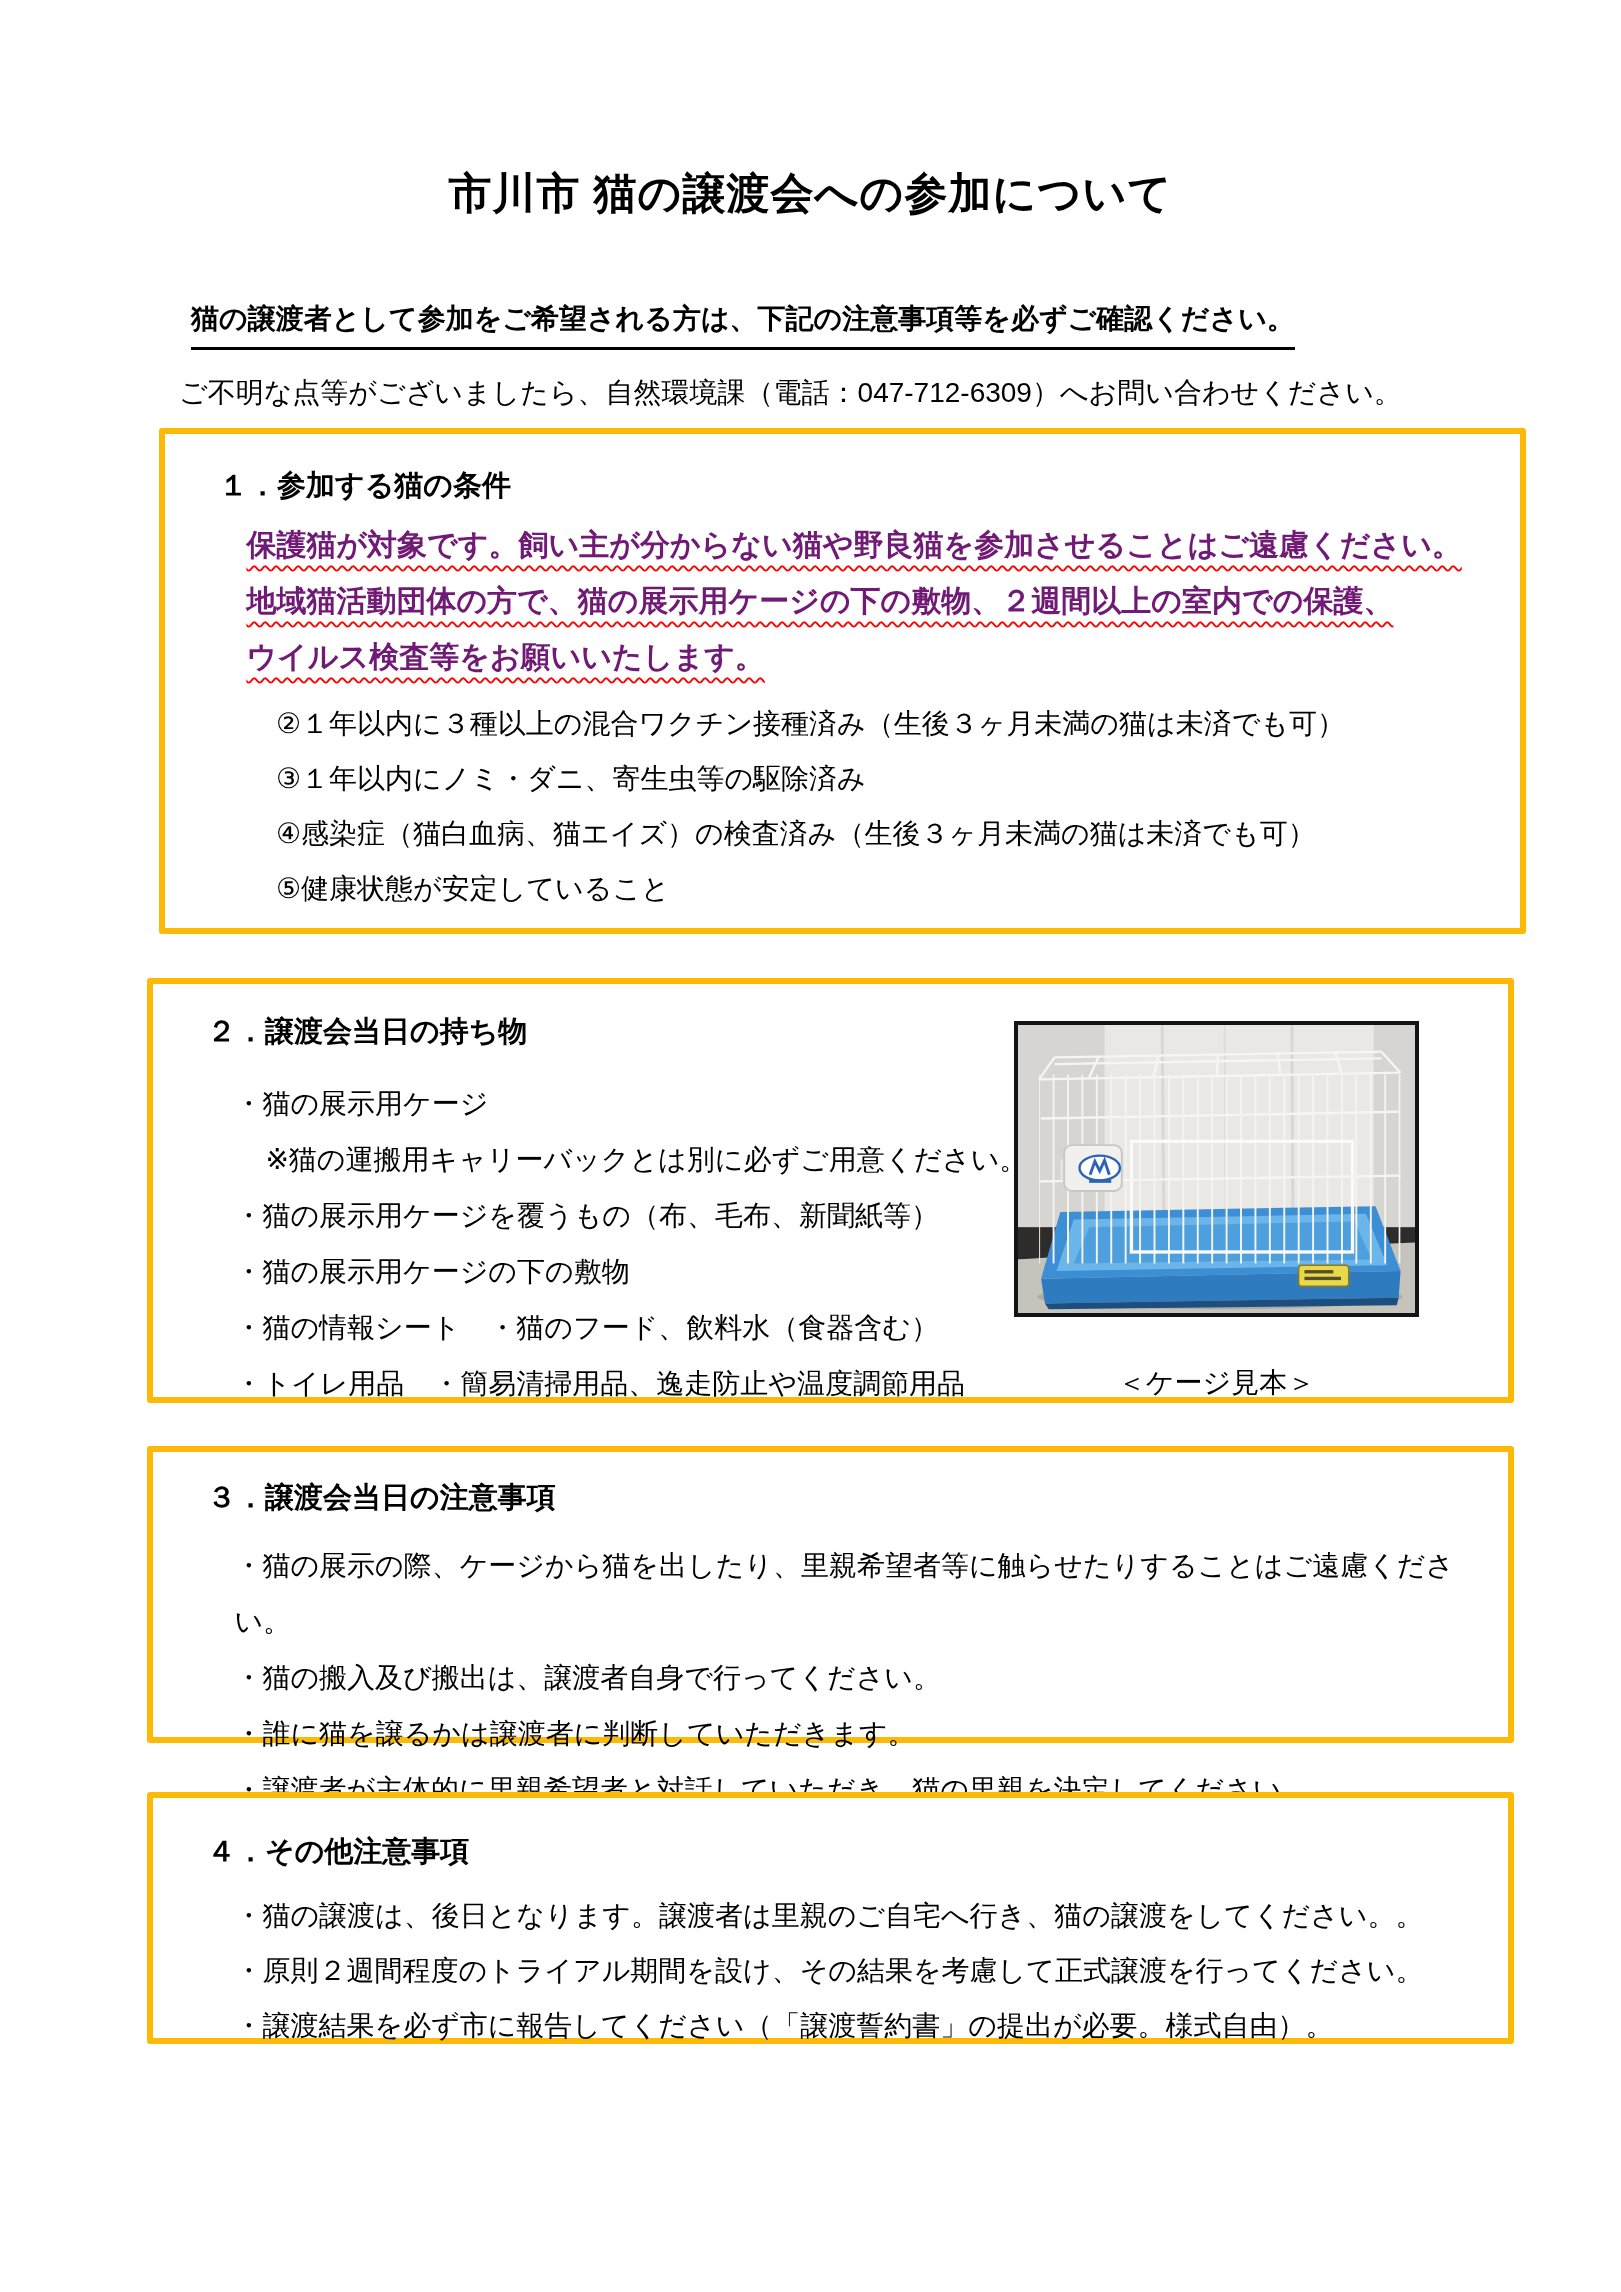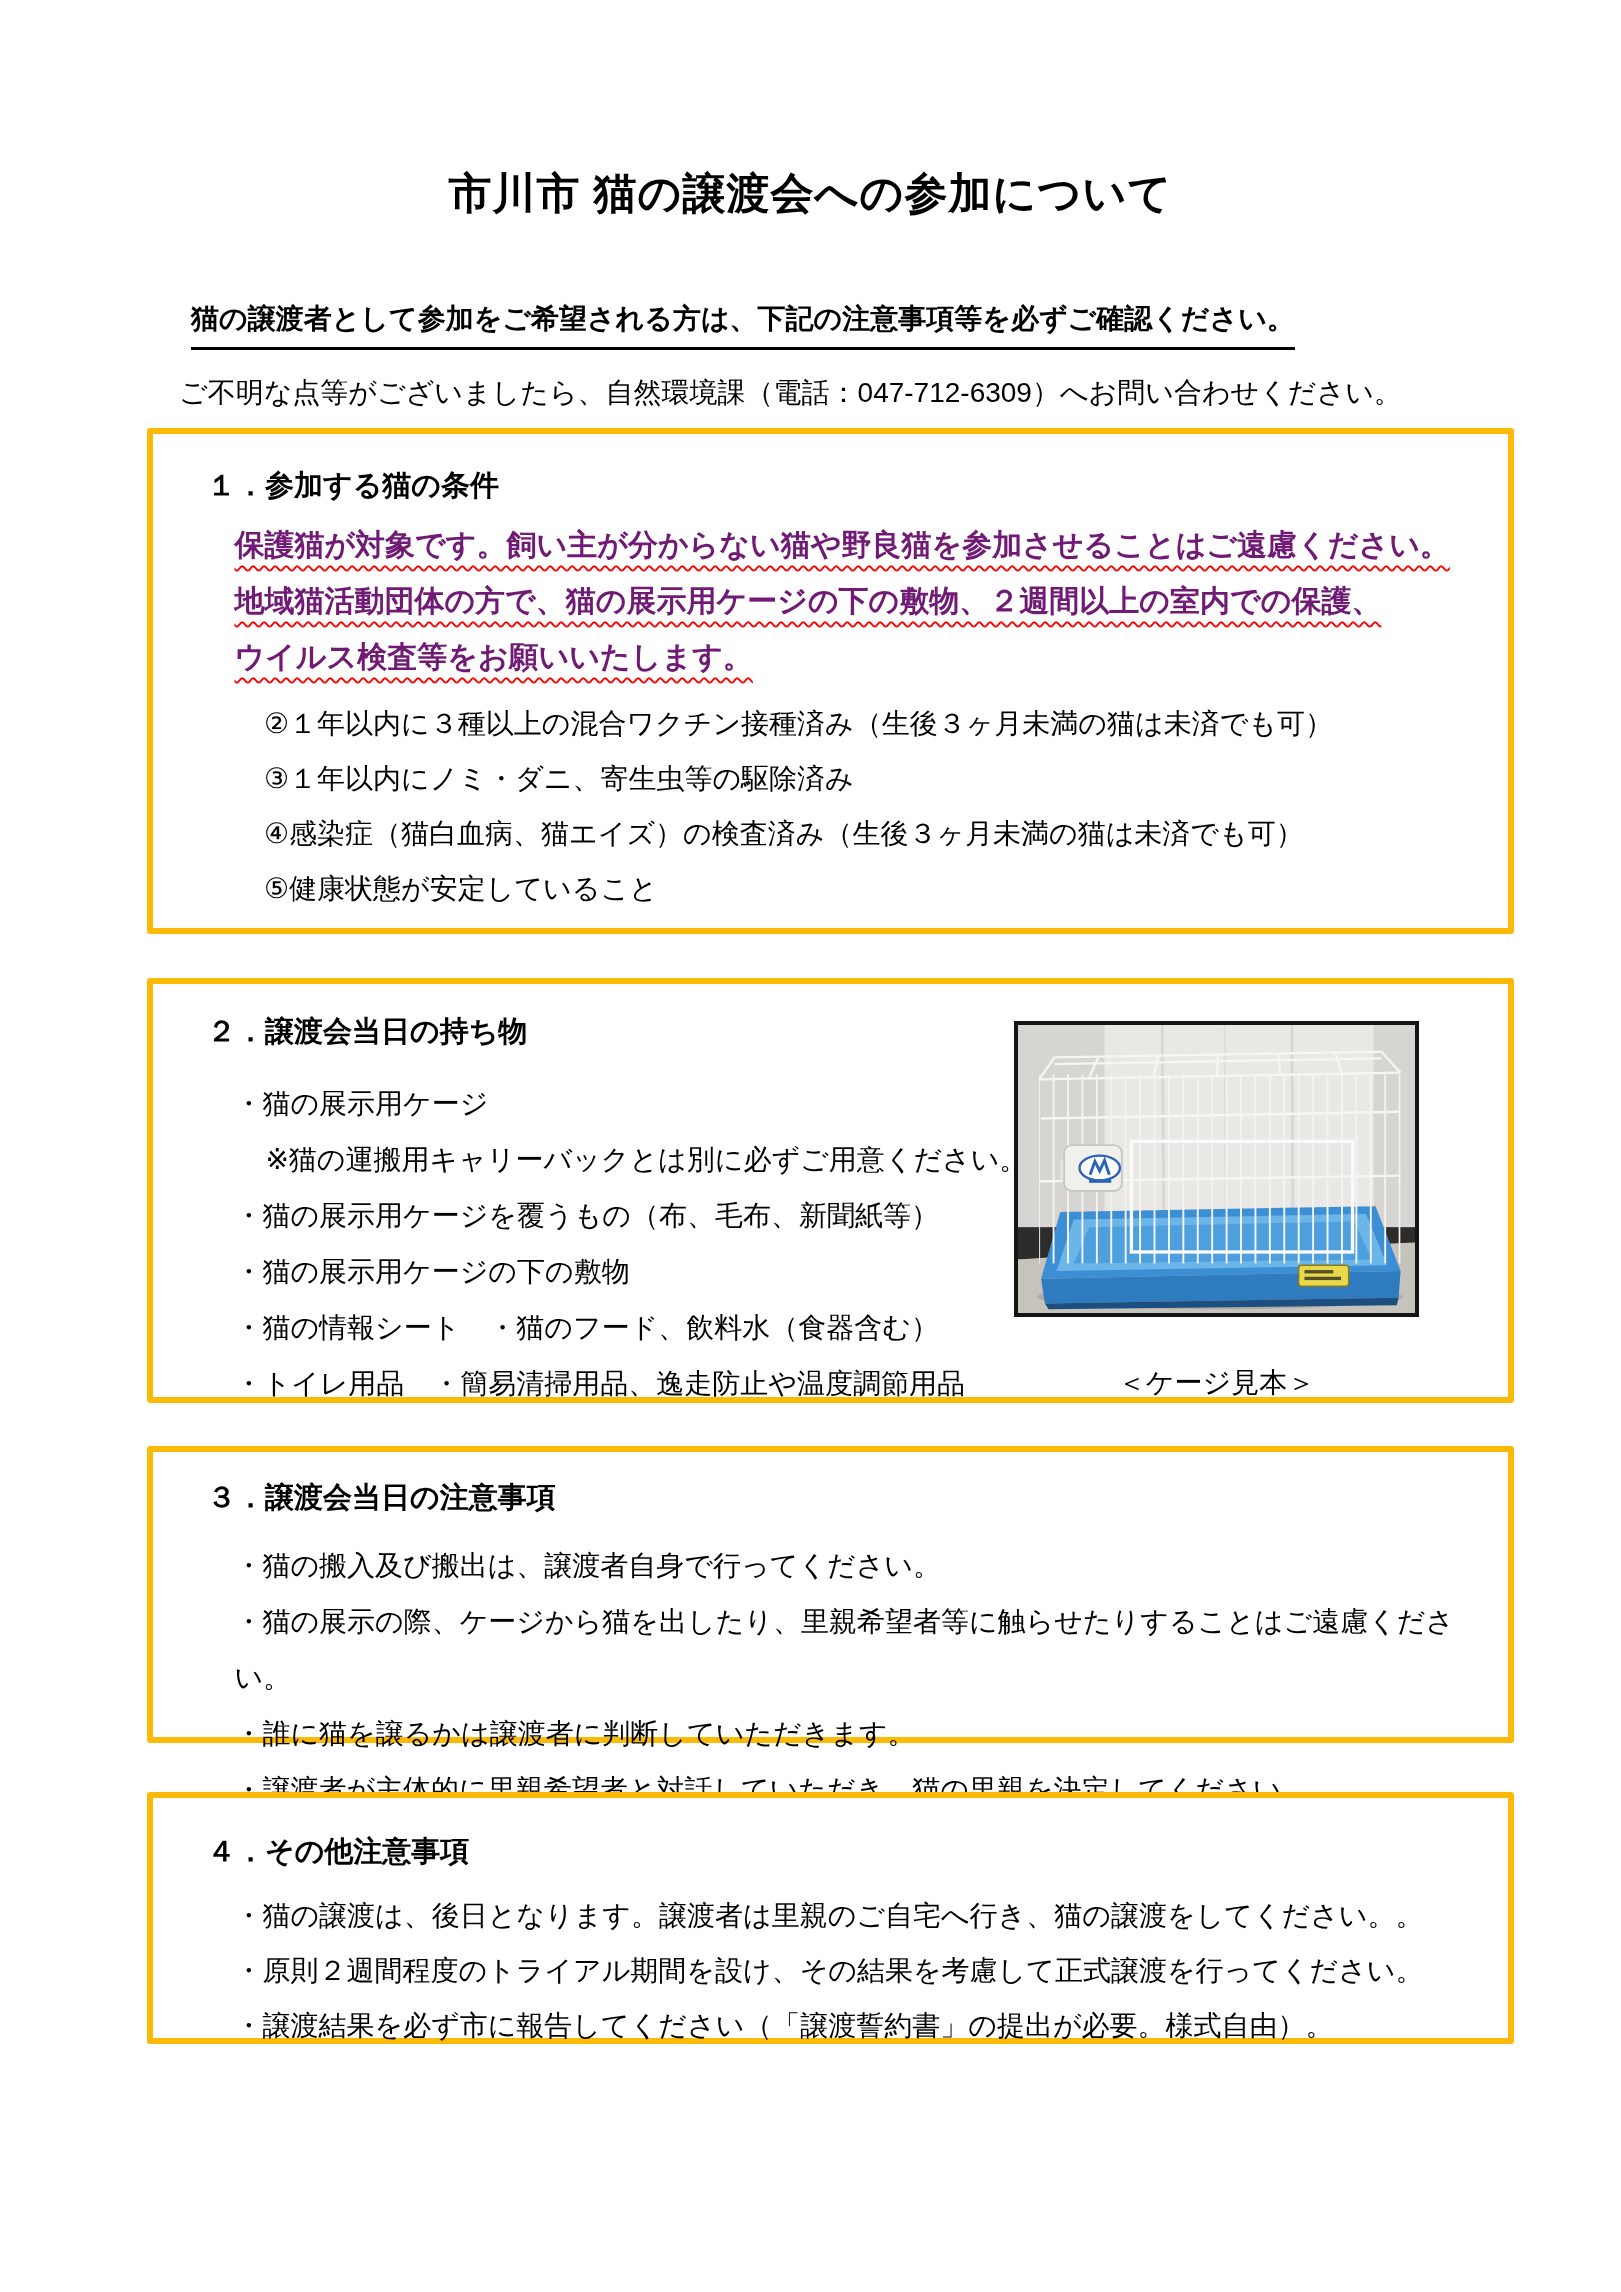--- a/index.html
+++ b/index.html
@@ -50,21 +50,21 @@
     border-radius:2.9px;
     background:#ffffff;
     padding:0 24.5px 0 54px;
   }
   .box h2{
     margin:0;
     font-size:29px;
     font-weight:bold;
     line-height:37px;
   }
-  .box1{top:428px;height:506px;padding-top:33px;}
+  .box1{top:428px;height:506px;padding-top:33px;margin-left:12px;}
   .box2{top:978px;height:425px;padding-top:29px;}
   .box3{top:1446px;height:297px;padding-top:27px;}
   .box4{top:1792px;height:252px;padding-top:35px;}
 
   .warning{
     margin:12.7px 0 0 27.4px;
     font-size:30px;
     font-weight:bold;
     color:#701a75;
     line-height:56px;
@@ -203,22 +203,22 @@
         <rect x="298" y="257" width="30" height="3.5" fill="#55502a"></rect>
         <rect x="298" y="264" width="38" height="3.5" fill="#55502a"></rect>
       </svg>
     </div>
     <div class="caption">＜ケージ見本＞</div>
   </section>
 
   <section class="box box3">
     <h2>３．譲渡会当日の注意事項</h2>
     <div class="blist">
+      <div>・猫の展示の際、ケージから猫を出したり、里親希望者等に触らせたりすることはご遠慮ください。</div>
       <div>・猫の搬入及び搬出は、譲渡者自身で行ってください。</div>
-      <div>・猫の展示の際、ケージから猫を出したり、里親希望者等に触らせたりすることはご遠慮ください。</div>
       <div>・誰に猫を譲るかは譲渡者に判断していただきます。</div>
       <div>・譲渡者が主体的に里親希望者と対話していただき、猫の里親を決定してください。</div>
     </div>
   </section>
 
   <section class="box box4">
     <h2>４．その他注意事項</h2>
     <div class="blist">
       <div>・猫の譲渡は、後日となります。譲渡者は里親のご自宅へ行き、猫の譲渡をしてください。。</div>
       <div>・原則２週間程度のトライアル期間を設け、その結果を考慮して正式譲渡を行ってください。</div>

